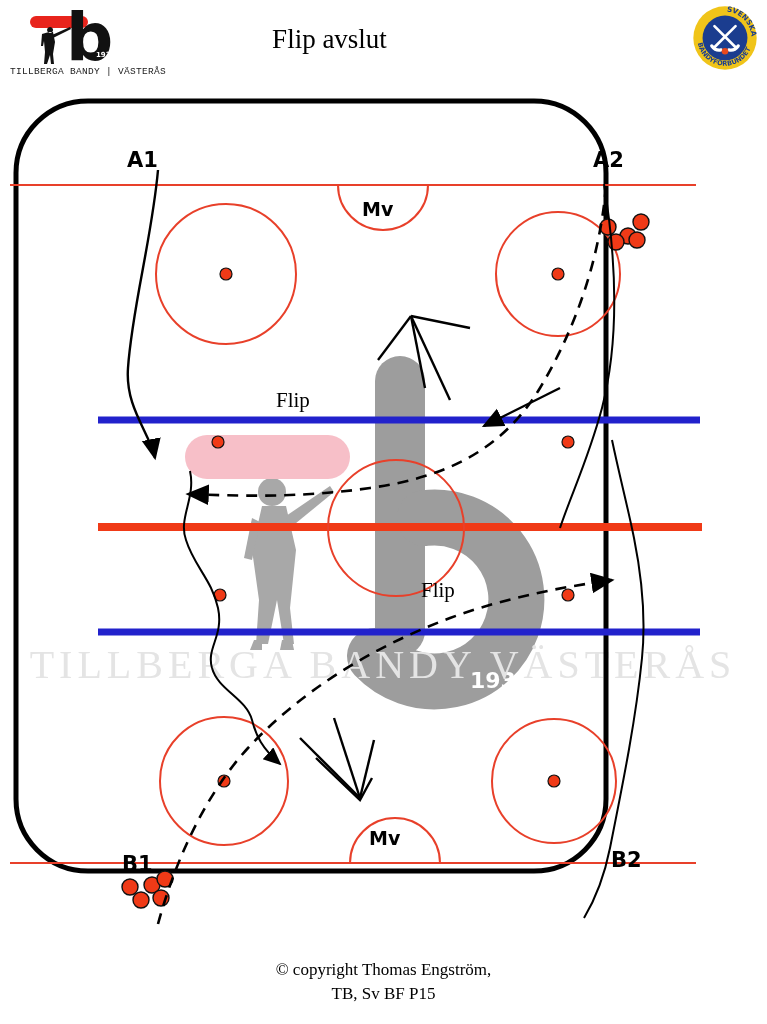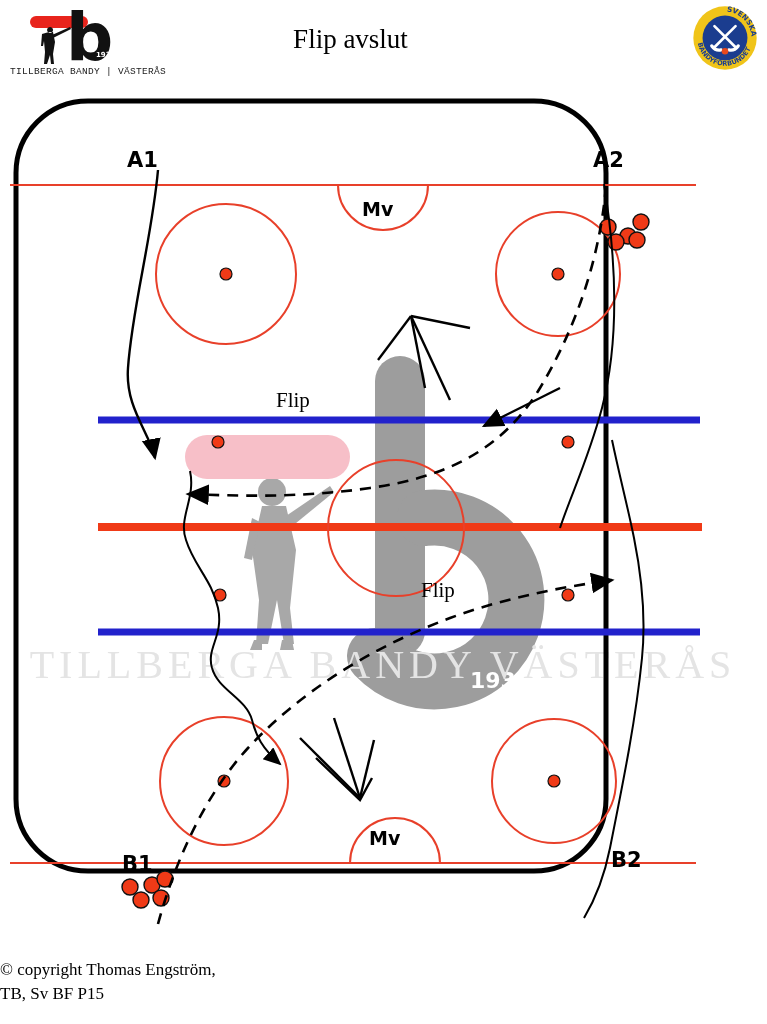--- a/index.html
+++ b/index.html
@@ -69,21 +69,20 @@
     font-variant: small-caps;
   }
   #page-title {
     position: absolute;
     left: 0; top: 24px;
     width: 659px;
     text-align: center;
     font-family: "Liberation Serif", "DejaVu Serif", serif;
     font-size: 27px;
     color: #000000;
-    padding-left: 21px;
   }
   #federation-logo {
     position: absolute;
     right: 9px; top: 5px;
     width: 66px; height: 66px;
   }
 
   
   #rink-wrap {
     position: absolute;
@@ -109,20 +108,21 @@
     font-size: 21px;
     color: #000000;
     white-space: nowrap;
   }
 
   
   #footer {
     position: absolute;
     left: 0; top: 958px;
     width: 767px;
+    text-align: center;
     font-family: "Liberation Serif", "DejaVu Serif", serif;
     font-size: 17px;
     color: #000000;
     line-height: 24px;
   }
 </style>
 </head>
 <body>
 
 <div id="header">

